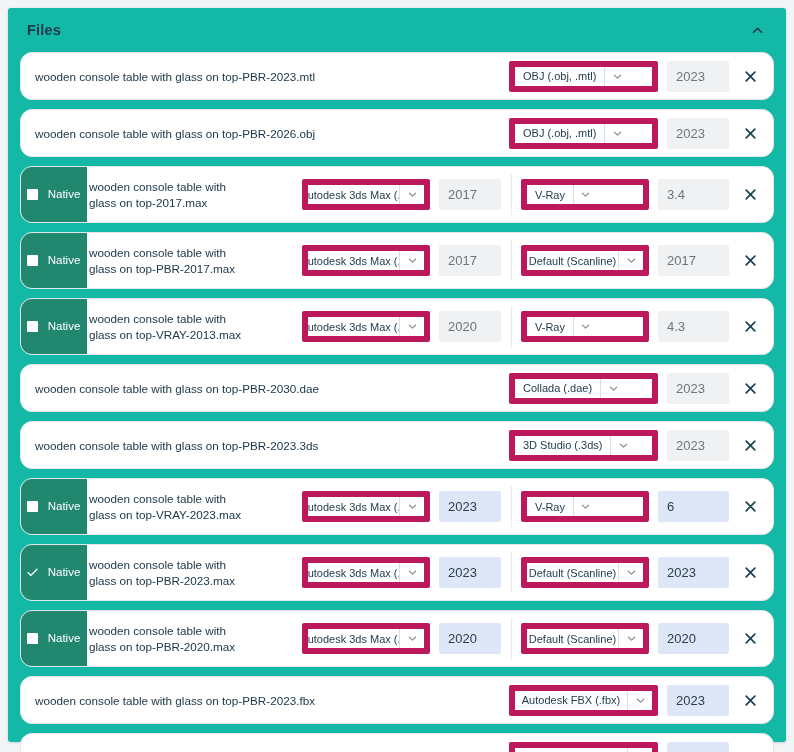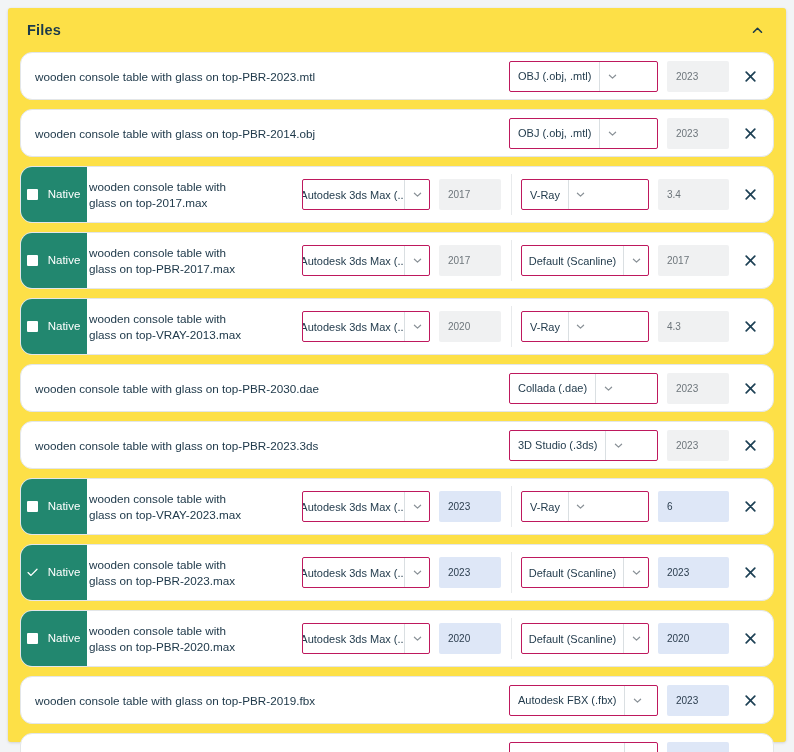--- a/index.html
+++ b/index.html
@@ -9,21 +9,21 @@
     background: #f2f4f6;
     font-family: "Liberation Sans", sans-serif;
     -webkit-font-smoothing: antialiased;
   }
   .page {
     width: 794px; height: 752px;
     padding: 8px 8px 10px 8px;
     overflow: hidden;
   }
   .card {
-    background: #fde047;
+    background: #14b8a6;
     border-radius: 3px;
     box-shadow: 0 1px 3px rgba(0,0,0,0.13), 0 0 1px rgba(0,0,0,0.08);
     padding: 0 12px 14px 12px;
     height: 100%;
   }
   
   .card-header {
     display: flex;
     align-items: center;
     justify-content: space-between;
@@ -111,21 +111,21 @@
     display: flex;
     align-items: center;
     padding-right: 6px;
   }
   .ctrl-group { display: flex; align-items: center; }
 
   .select-box {
     display: flex;
     align-items: stretch;
     height: 31px;
-    border: 1px solid #be185d;
+    border: 6px solid #be185d;
     border-radius: 2px;
     background: #ffffff;
     cursor: pointer;
     overflow: hidden;
   }
   .select-value {
     display: flex; align-items: center; justify-content: center;
     padding: 0 8px;
     font-size: 11px;
     color: #233c4d;
@@ -140,21 +140,21 @@
     flex: 0 0 25px;
   }
   .select-arrow svg { display: block; }
 
   .yr-input {
     height: 31px;
     border: none;
     border-radius: 2px;
     background: #f0f1f2;
     color: #6d757b;
-    font-size: 10px;
+    font-size: 13px;
     font-family: "Liberation Sans", sans-serif;
     padding: 0 9px;
     margin-left: 9px;
     outline: none;
   }
   .yr-input.active {
     background: #dee7f7;
     color: #2b3d4e;
   }
 
@@ -216,21 +216,21 @@
             </div>
             <div class="close-btn">
               <svg width="11" height="11" viewBox="0 0 11 11">
                 <path d="M1.2 1.2 L9.8 9.8 M9.8 1.2 L1.2 9.8" stroke="currentColor" stroke-width="1.7" stroke-linecap="round"></path>
               </svg>
             </div>
           </div>
         </div>
         <div class="file-row">
           <div class="filename">
-            <span>wooden console table with glass on top-PBR-2014.obj</span>
+            <span>wooden console table with glass on top-PBR-2026.obj</span>
           </div>
           <div class="controls">
             <div class="ctrl-group">
               <div class="select-box w-fmt-wide">
                 <div class="select-value">OBJ (.obj, .mtl)</div>
                 <div class="select-arrow">
                   <svg width="9" height="9" viewBox="0 0 9 9">
                     <path d="M1.4 3.2 L4.5 6.1 L7.6 3.2" fill="none" stroke="currentColor" stroke-width="1.25" stroke-linecap="round" stroke-linejoin="round"></path>
                   </svg>
                 </div>
@@ -541,21 +541,21 @@
             </div>
             <div class="close-btn">
               <svg width="11" height="11" viewBox="0 0 11 11">
                 <path d="M1.2 1.2 L9.8 9.8 M9.8 1.2 L1.2 9.8" stroke="currentColor" stroke-width="1.7" stroke-linecap="round"></path>
               </svg>
             </div>
           </div>
         </div>
         <div class="file-row">
           <div class="filename">
-            <span>wooden console table with glass on top-PBR-2019.fbx</span>
+            <span>wooden console table with glass on top-PBR-2023.fbx</span>
           </div>
           <div class="controls">
             <div class="ctrl-group">
               <div class="select-box w-fmt-wide">
                 <div class="select-value">Autodesk FBX (.fbx)</div>
                 <div class="select-arrow">
                   <svg width="9" height="9" viewBox="0 0 9 9">
                     <path d="M1.4 3.2 L4.5 6.1 L7.6 3.2" fill="none" stroke="currentColor" stroke-width="1.25" stroke-linecap="round" stroke-linejoin="round"></path>
                   </svg>
                 </div>

